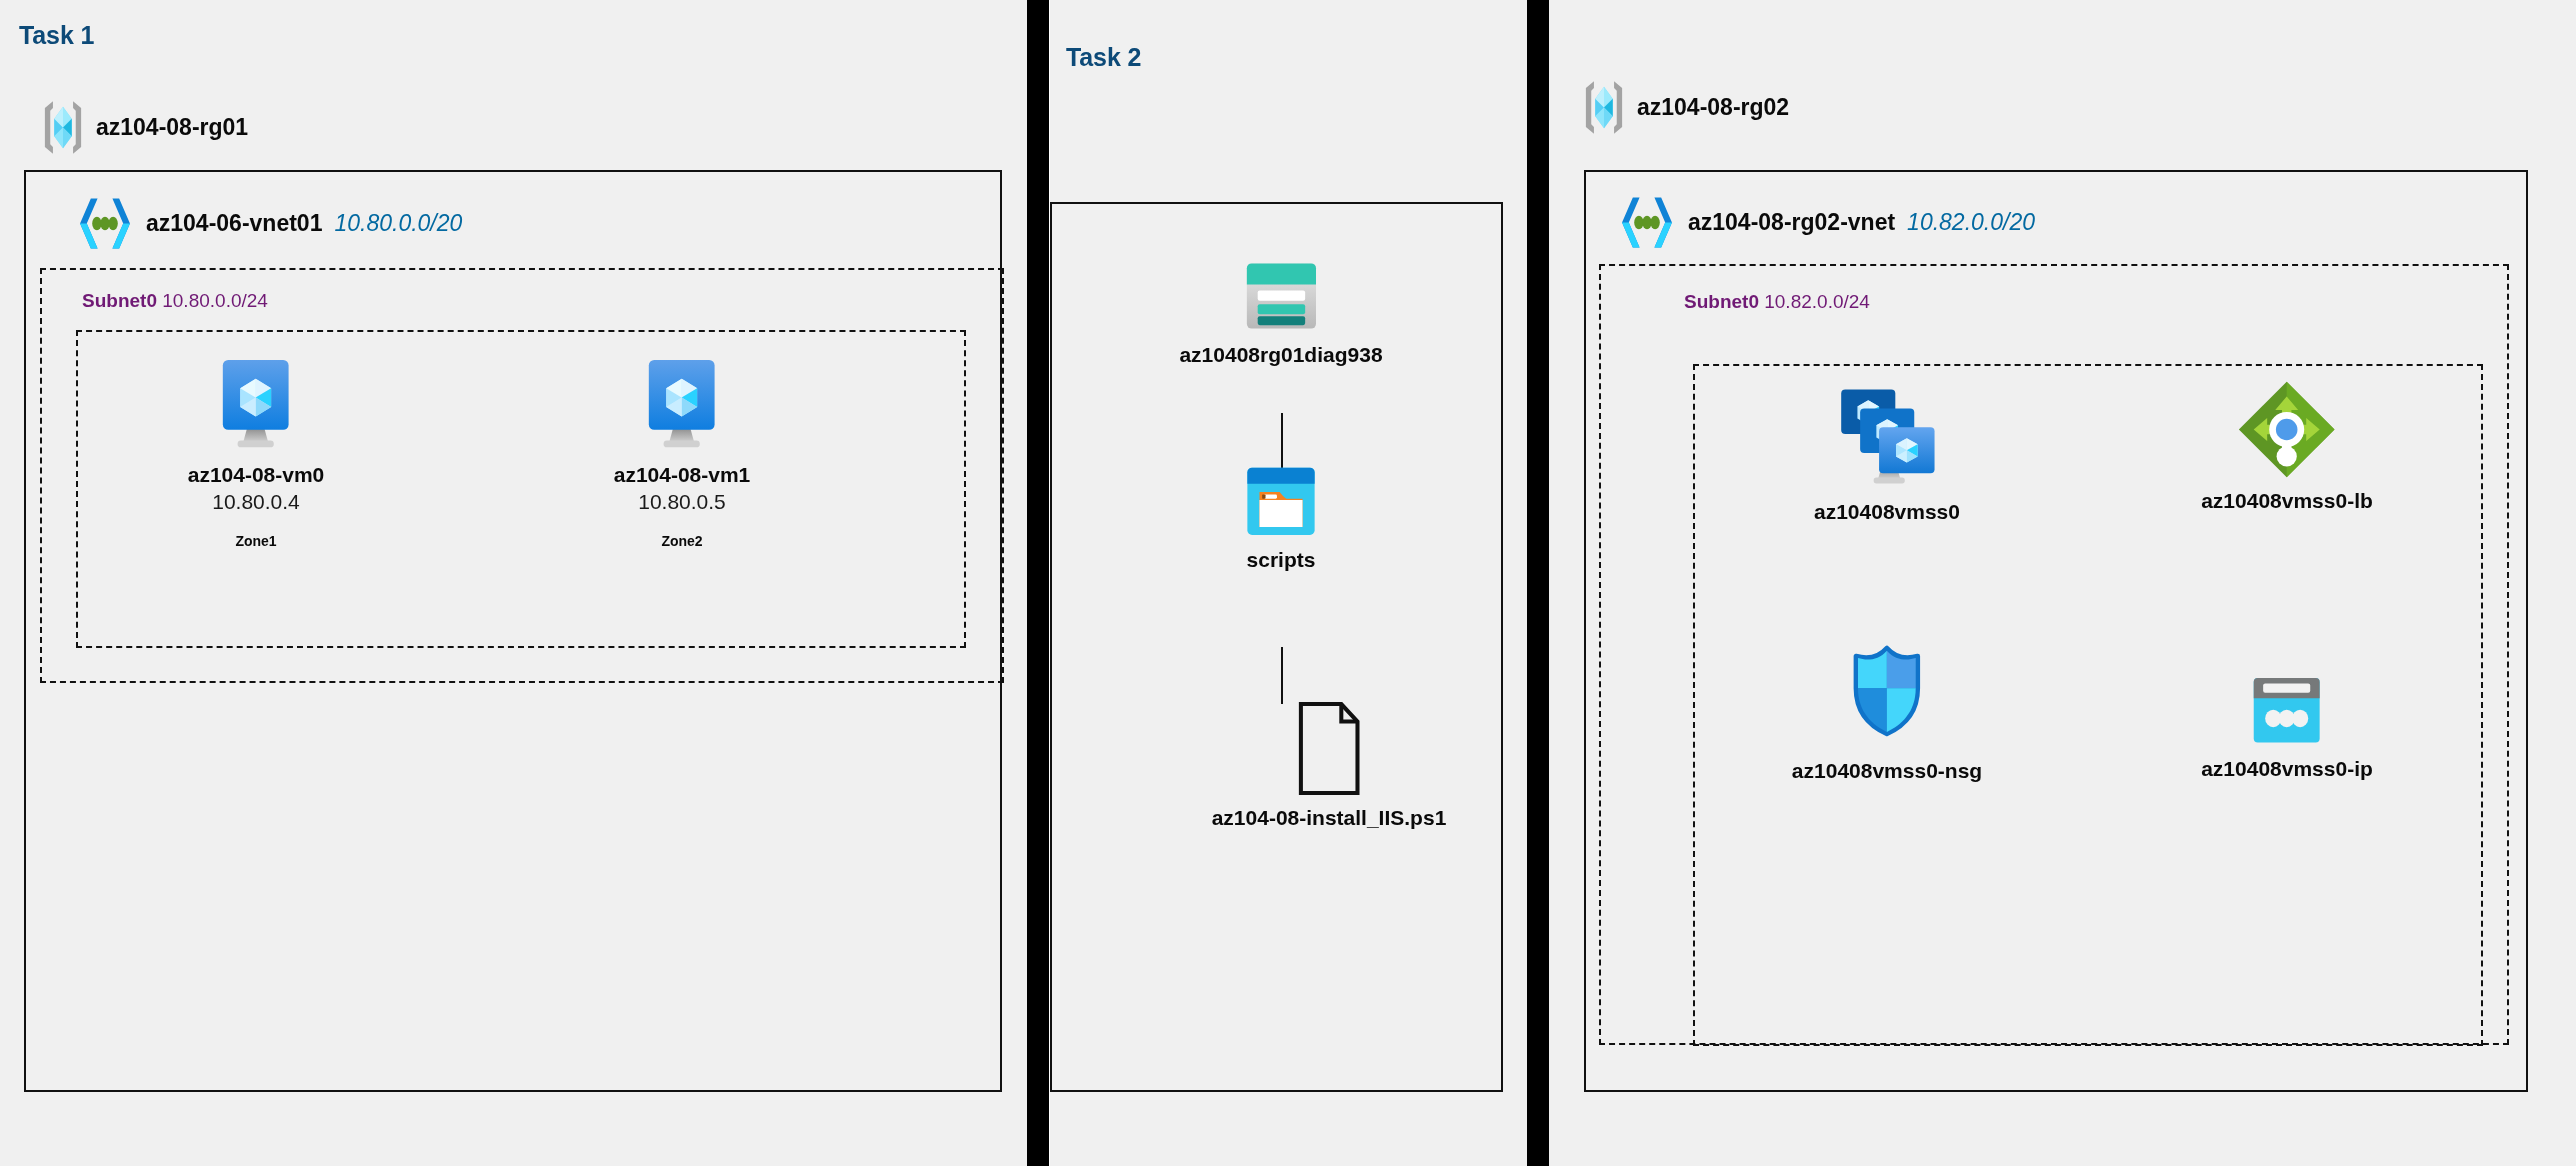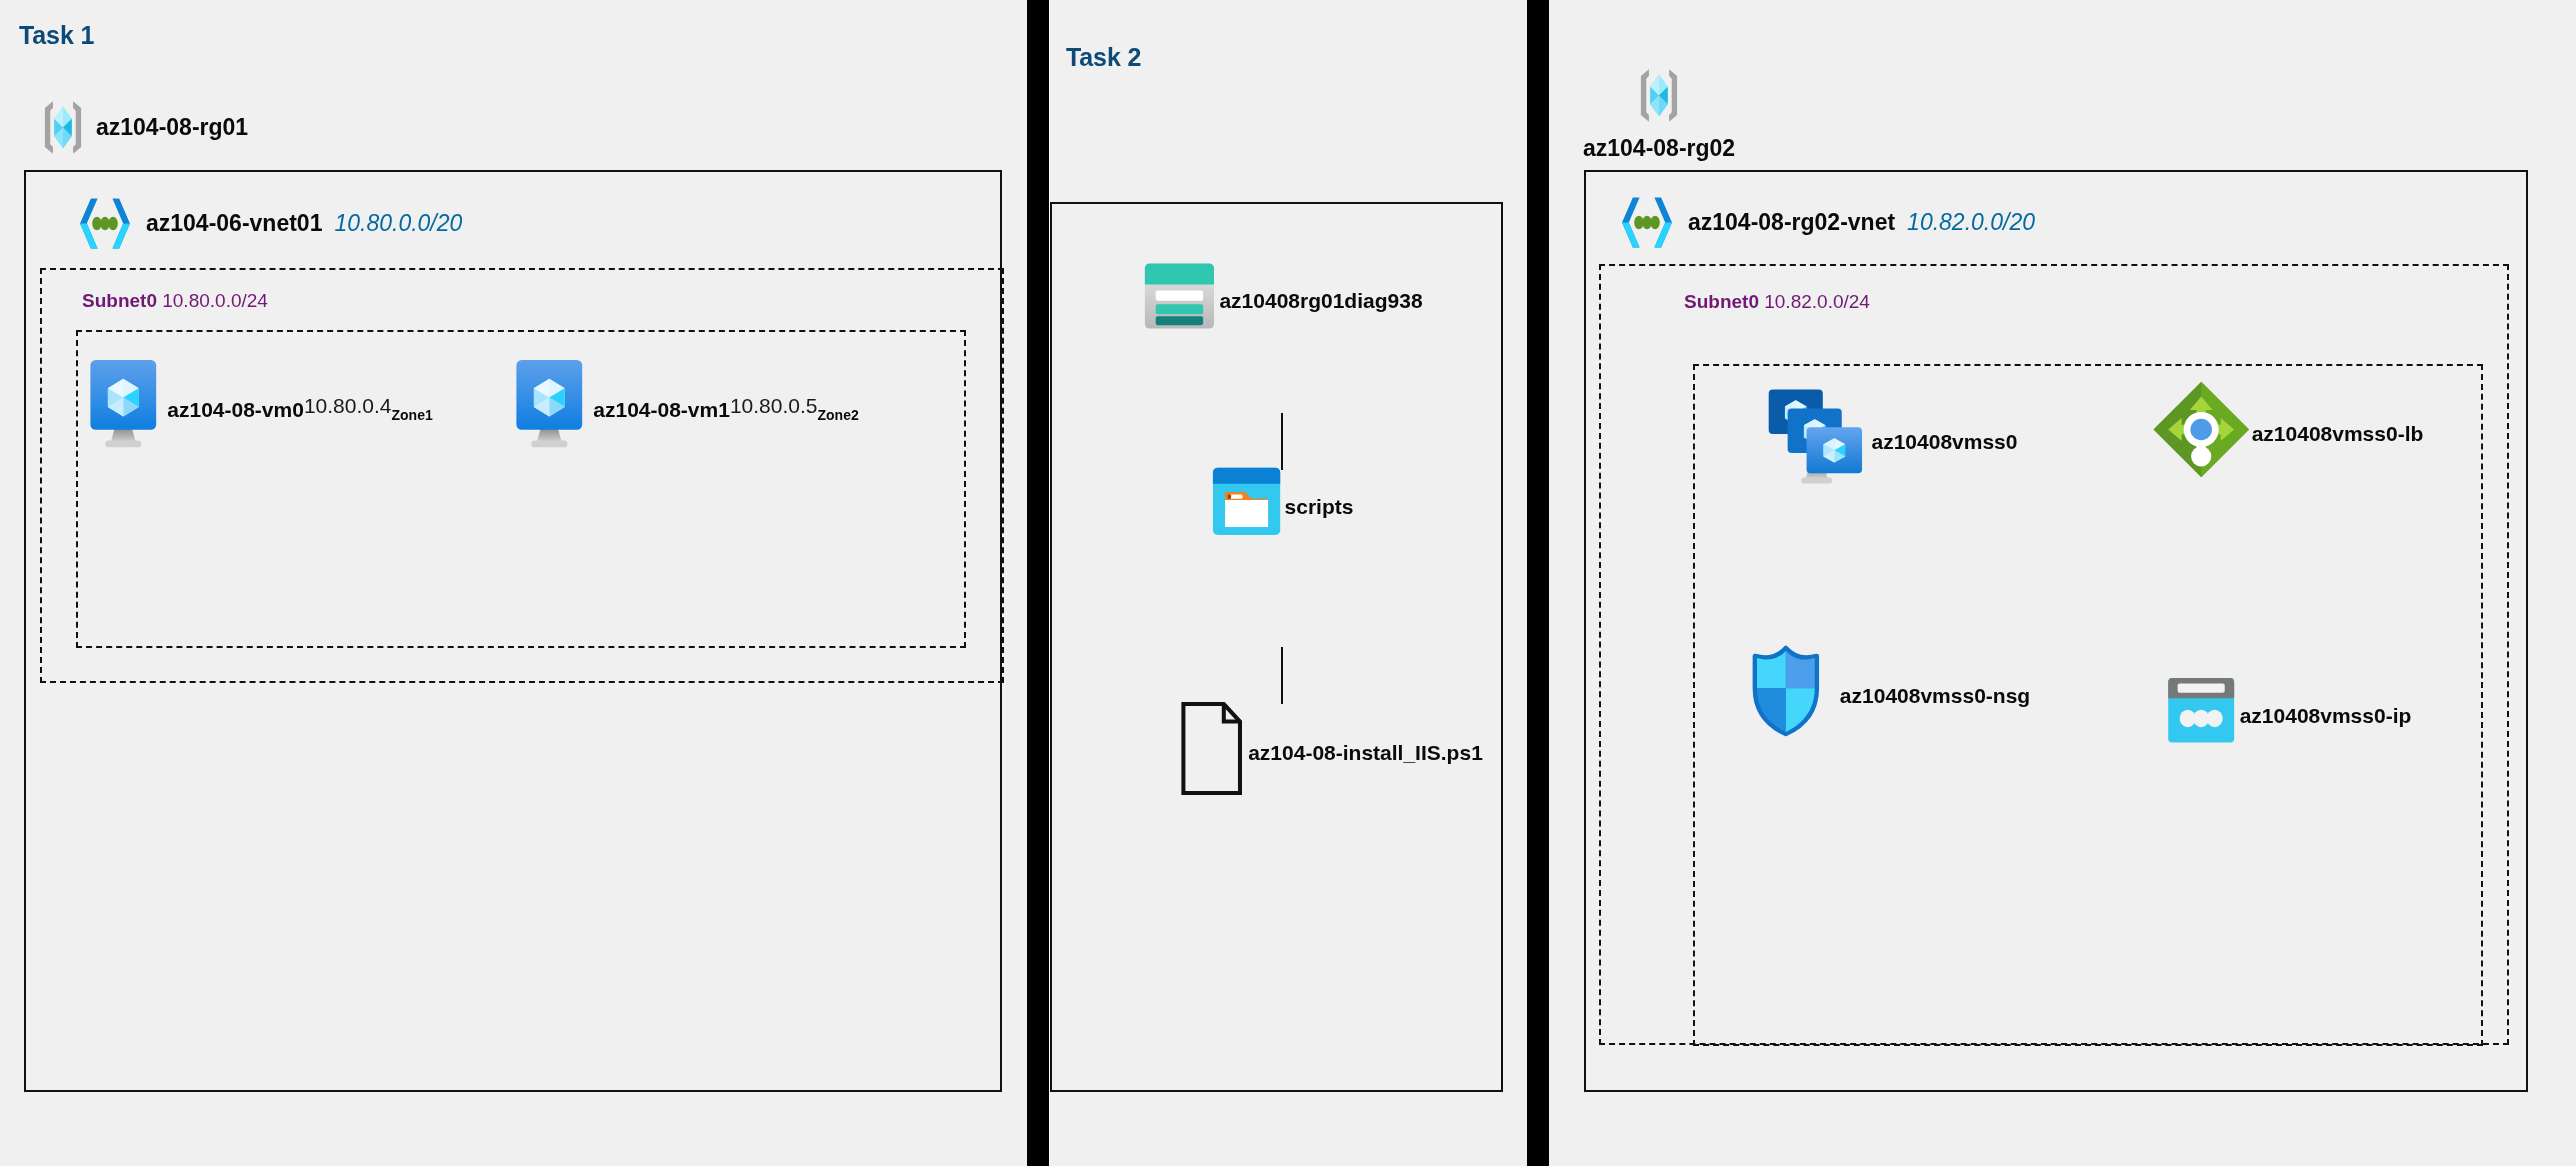--- a/index.html
+++ b/index.html
@@ -81,21 +81,21 @@
     font-size: 19px;
     color: #701a75;
   }
   .box-caption .b { font-weight: bold; }
   .box-caption .n { font-weight: normal; }
 
   
   .node {
     position: absolute;
     display: flex;
-    flex-direction: row;
+    flex-direction: column;
     align-items: center;
     text-align: center;
   }
   .node .nm {
     font-weight: bold;
     font-size: 21px;
     color: #0a0a0a;
     white-space: nowrap;
     margin-top: 9.4px;
   }
@@ -287,21 +287,21 @@
         </svg>
       </span>
       <span class="nm">az104-08-install_IIS.ps1</span>
     </div>
   </div>
 
   <div class="panel-divider" id="divider-2"></div>
 
   <div class="panel" id="panel-task3">
 
-    <div class="res-header" style="left:34px; top:68px;flex-direction:column;">
+    <div class="res-header" style="left:34px; top:80px;">
       <span>
         <svg width="42" height="55" viewBox="0 0 62 82">
           <path d="M16 2 L4 12 L4 70 L16 80 L16 70 L12 66 L12 16 L16 12 Z" fill="#a3a3a3"></path>
           <path d="M46 2 L58 12 L58 70 L46 80 L46 70 L50 66 L50 16 L46 12 Z" fill="#a3a3a3"></path>
           <path d="M31 10 L18 28 L18 54 L31 72 L44 54 L44 28 Z" fill="#7fe1fb"></path>
           <path d="M31 10 L44 28 L31 41 Z" fill="#9ceafc"></path>
           <path d="M31 41 L44 28 L44 54 Z" fill="#1fb8e0"></path>
           <path d="M31 41 L44 54 L31 72 Z" fill="#6fd9f7"></path>
           <path d="M31 41 L18 54 L18 28 Z" fill="#55cef4"></path>
           <path d="M31 41 L18 28 L31 10 Z" fill="#bdf0fd"></path>

